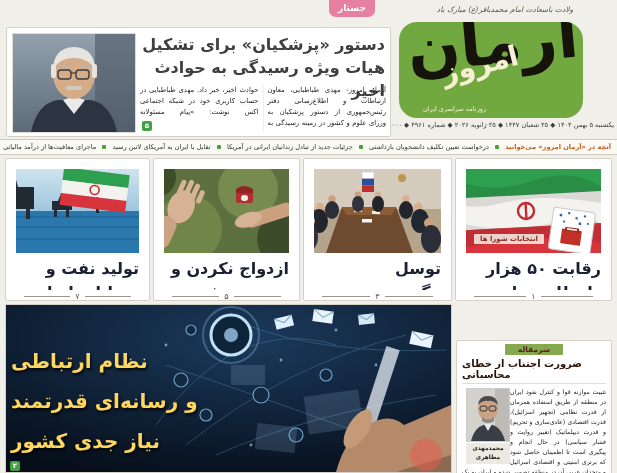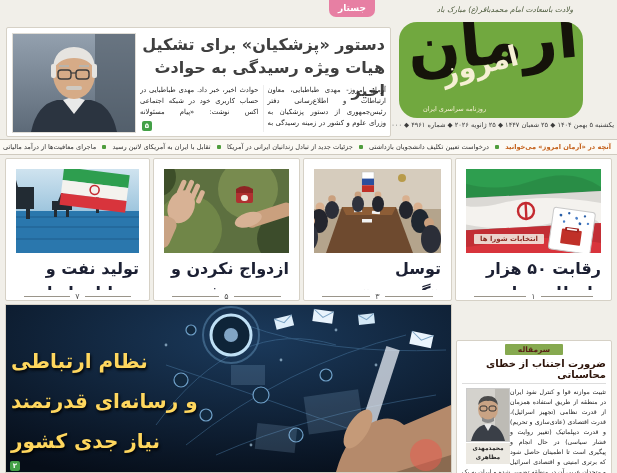--- a/index.html
+++ b/index.html
@@ -70,21 +70,21 @@
                 font-size:20px;font-weight:bold;text-shadow:1px 2px 3px rgba(0,0,0,.9);}
   #feature-line1{top:44px;}
   #feature-line2{top:84px;}
   #feature-line3{top:124px;}
   .feature-badge{position:absolute;left:4px;bottom:1px;}
 
   
   #editorial{left:456px;top:304px;width:156px;height:169px;padding:4px 5px;overflow:hidden;margin-top:36px;}
   .ed-badge{width:58px;margin:-1px auto 3px;background:#86a94f;color:#5a1f16;font-size:7.5px;
             font-weight:bold;text-align:center;padding:1px 0;border-radius:1px;}
-  .ed-title{font-size:10px;font-weight:bold;color:#2b1208;text-align:right;
+  .ed-title{font-size:10px;font-weight:bold;color:#2b1208;text-align:left;
             padding-bottom:3px;border-bottom:1px solid #ddd;margin-bottom:3px;}
   .ed-content{font-size:6.2px;line-height:1.62;text-align:justify;color:#222;}
   .author-fig{float:left;width:44px;margin:1px 0 2px 4px;}
   .author-photo{width:44px;height:54px;overflow:hidden;border:1px solid #ccc;box-sizing:border-box;}
   .author-name{font-size:5.8px;font-weight:bold;text-align:center;background:#ece9e2;
                color:#222;padding:1px 0;margin-top:1px;}
 </style>
 </head>
 <body>
 

